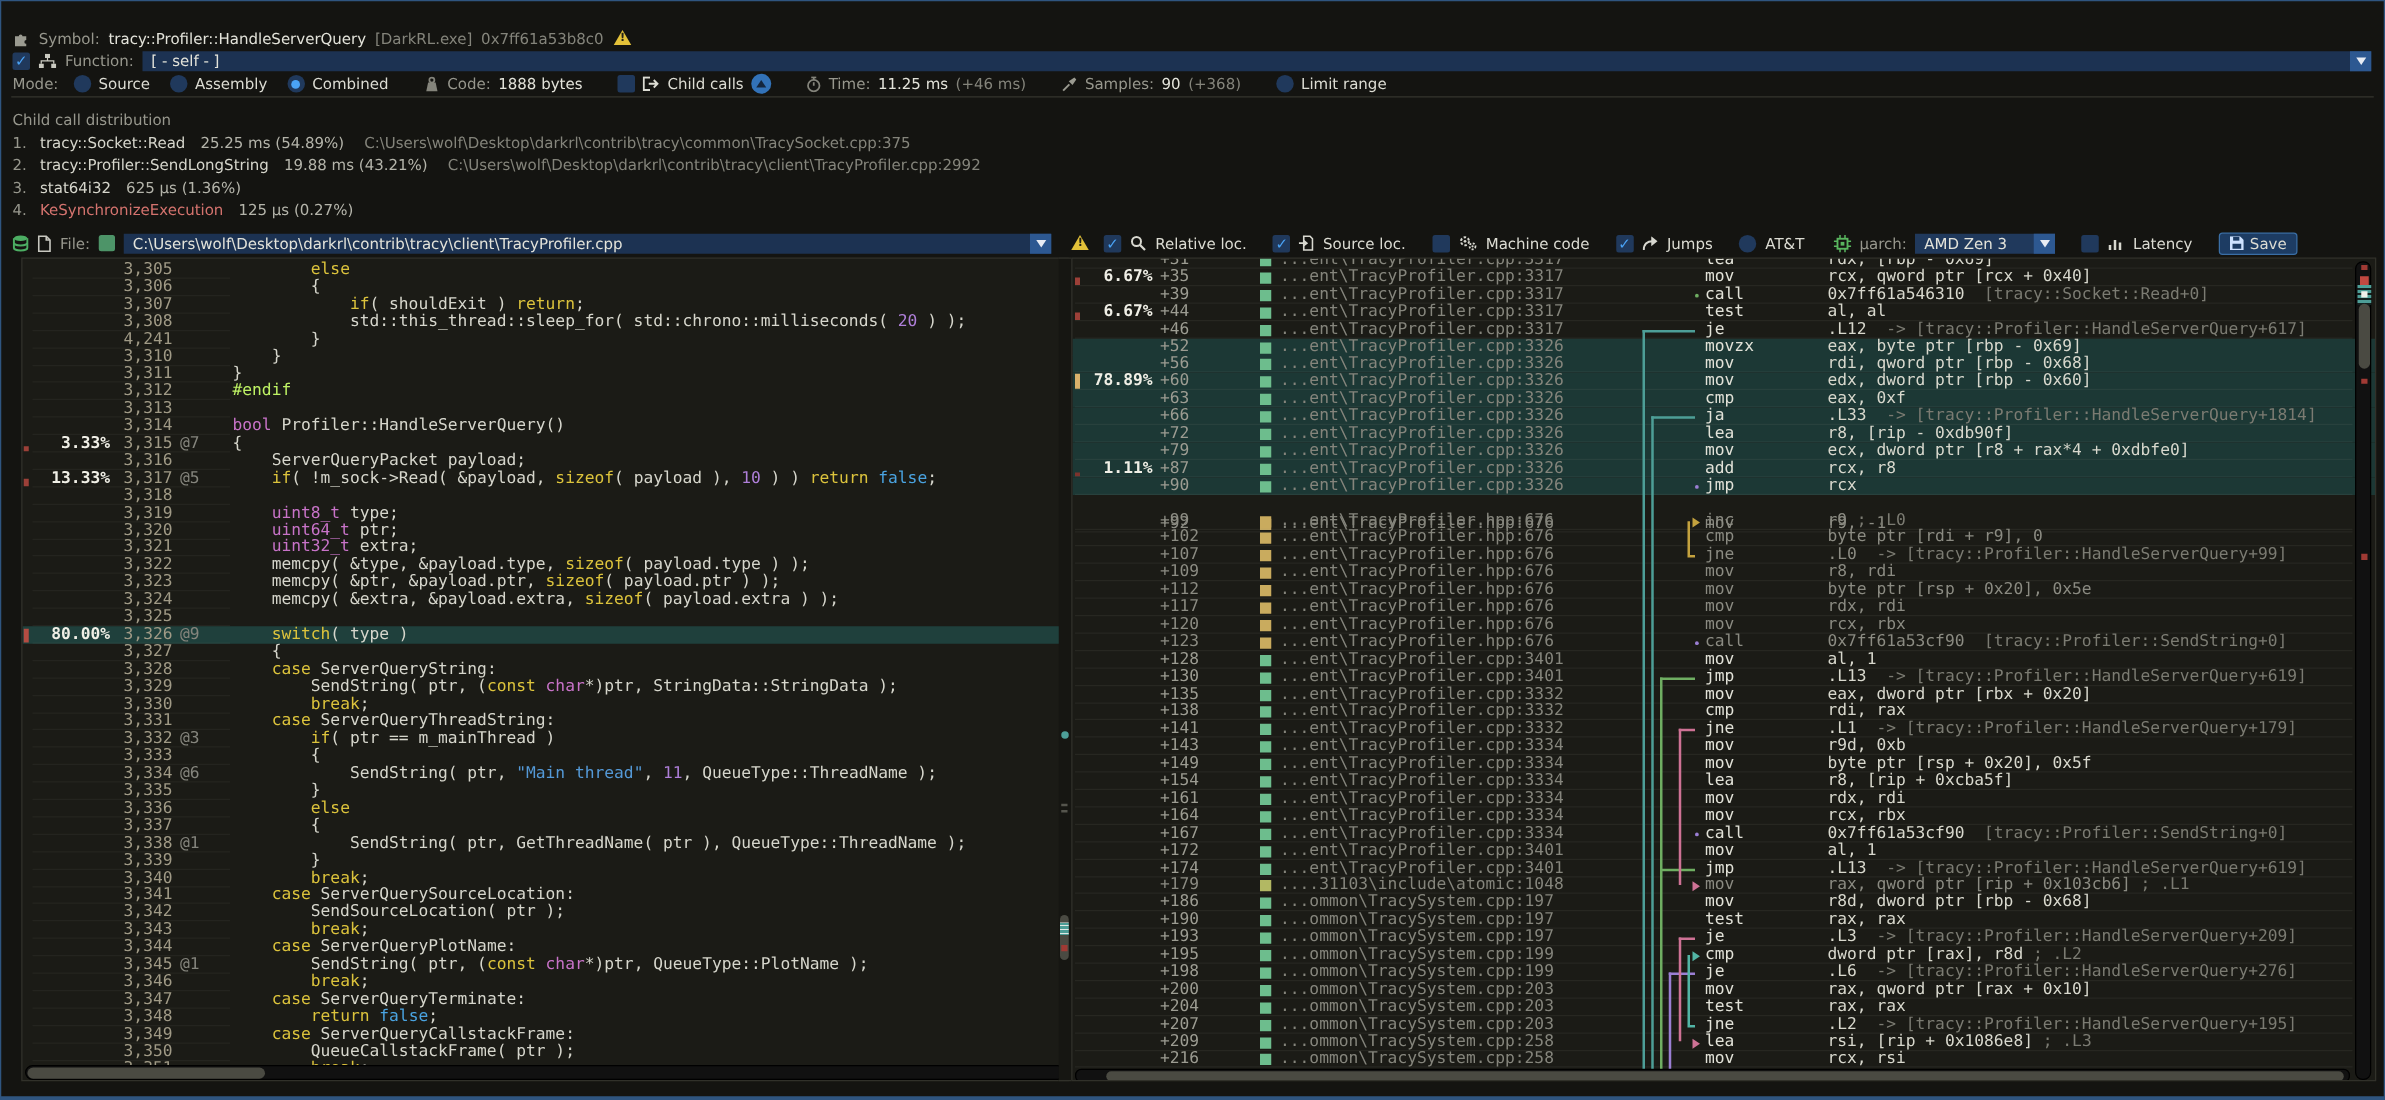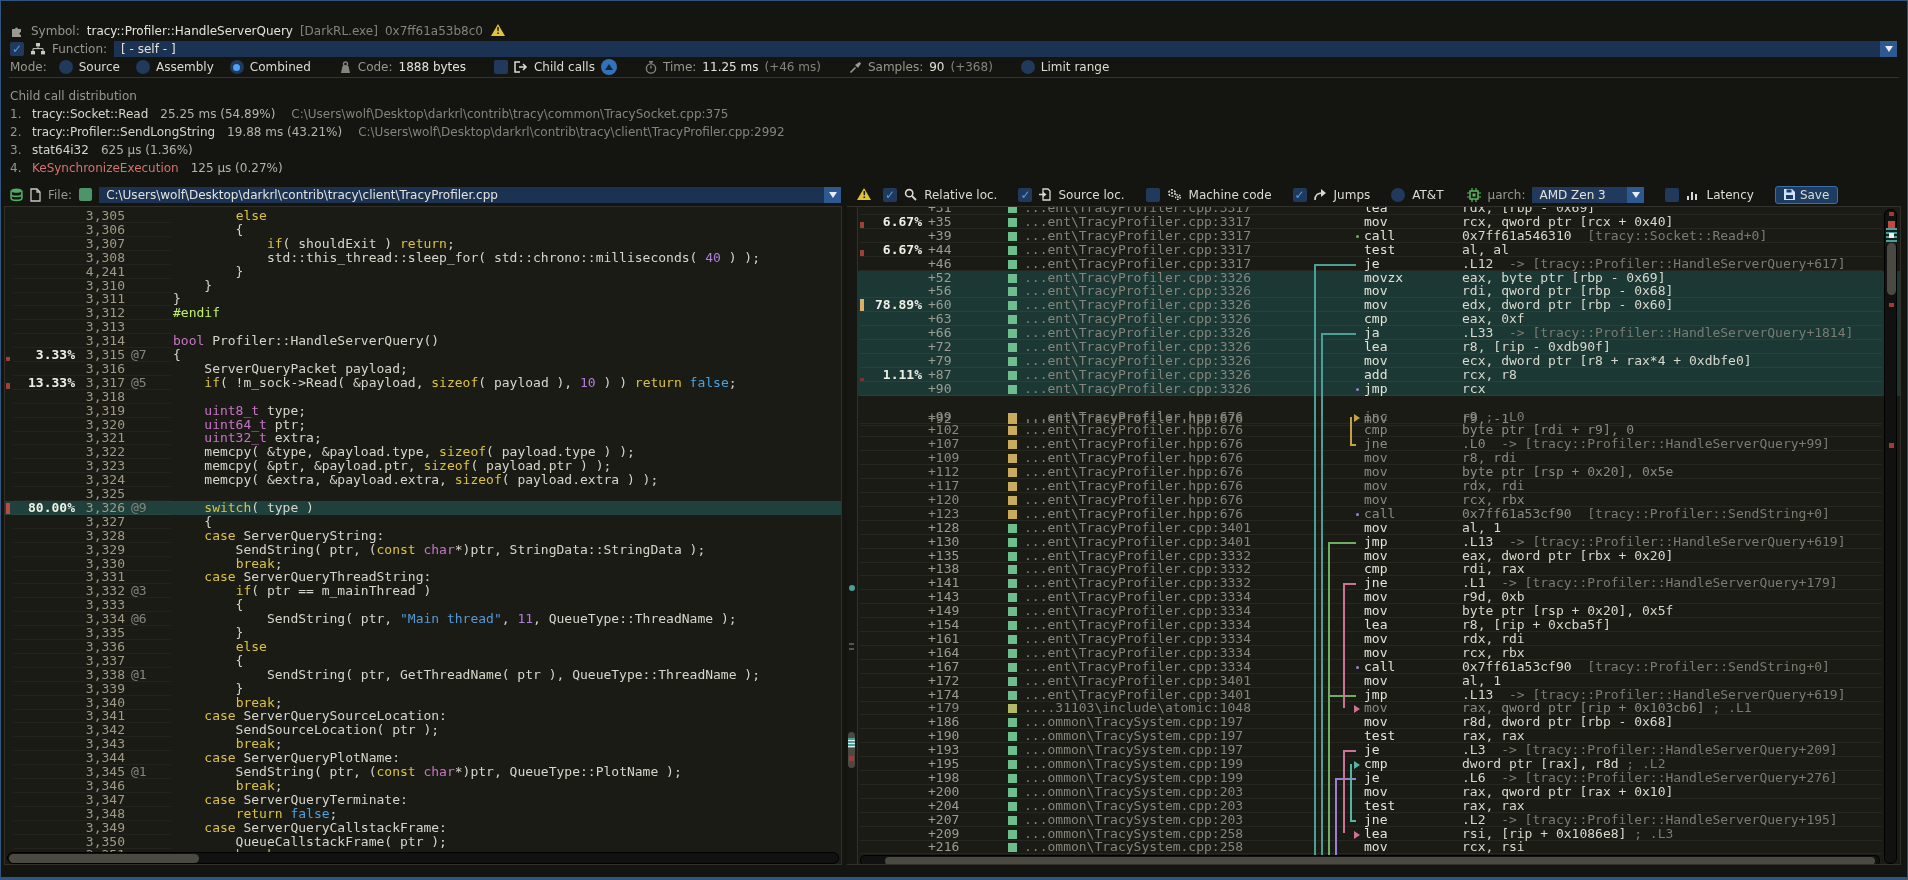--- a/index.html
+++ b/index.html
@@ -271,26 +271,26 @@
         <svg width="11" height="11" viewBox="0 0 11 11">
             <path d="M0 0h8l3 3v8H0z" fill="#cfe3ff"></path>
             <rect x="2" y="6" width="7" height="4" fill="#1d3c63"></rect>
             <rect x="2.5" y="0.5" width="5" height="3" fill="#1d3c63"></rect>
           </svg>
       </span>
       <span>Save</span>
     </span>
   </div>
 
-  <div class="pane mono" style="left:3px;width:838px;padding-left:22px;">
+  <div class="pane mono" style="left:16px;width:838px;padding-left:22px;">
     <div style="position:absolute;left:0;top:2px;width:100%;height:100%;">
         <div class="src-row" style="top: 0px;"><div class="gln">3,305</div><div class="gcode"><span class="tok-pl">        </span><span class="tok-kw">else</span></div></div>
         <div class="src-row" style="top: 13.9px;"><div class="gln">3,306</div><div class="gcode"><span class="tok-pl">        {</span></div></div>
         <div class="src-row" style="top: 27.8px;"><div class="gln">3,307</div><div class="gcode"><span class="tok-pl">            </span><span class="tok-kw">if</span><span class="tok-pl">( shouldExit ) </span><span class="tok-kw">return</span><span class="tok-pl">;</span></div></div>
-        <div class="src-row" style="top: 41.7px;"><div class="gln">3,308</div><div class="gcode"><span class="tok-pl">            std::this_thread::sleep_for( std::chrono::milliseconds( </span><span class="tok-nm">40</span><span class="tok-pl"> ) );</span></div></div>
+        <div class="src-row" style="top: 41.7px;"><div class="gln">3,308</div><div class="gcode"><span class="tok-pl">            std::this_thread::sleep_for( std::chrono::milliseconds( </span><span class="tok-nm">20</span><span class="tok-pl"> ) );</span></div></div>
         <div class="src-row" style="top: 55.6px;"><div class="gln">4,241</div><div class="gcode"><span class="tok-pl">        }</span></div></div>
         <div class="src-row" style="top: 69.5px;"><div class="gln">3,310</div><div class="gcode"><span class="tok-pl">    }</span></div></div>
         <div class="src-row" style="top: 83.4px;"><div class="gln">3,311</div><div class="gcode"><span class="tok-pl">}</span></div></div>
         <div class="src-row" style="top: 97.3px;"><div class="gln">3,312</div><div class="gcode"><span class="tok-pp">#endif</span></div></div>
         <div class="src-row" style="top: 111.2px;"><div class="gln">3,313</div><div class="gcode"></div></div>
         <div class="src-row" style="top: 125.1px;"><div class="gln">3,314</div><div class="gcode"><span class="tok-ty">bool</span><span class="tok-pl"> Profiler::HandleServerQuery()</span></div></div>
         <div class="src-row" style="top: 139px;"><div class="gbar" style="height: 4px; background: rgb(156, 64, 56);"></div><div class="gpct">3.33%</div><div class="gln">3,315</div><div class="ganno">@7</div><div class="gcode"><span class="tok-pl">{</span></div></div>
         <div class="src-row" style="top: 152.9px;"><div class="gln">3,316</div><div class="gcode"><span class="tok-pl">    ServerQueryPacket payload;</span></div></div>
         <div class="src-row" style="top: 166.8px;"><div class="gbar" style="height: 6px; background: rgb(156, 64, 56);"></div><div class="gpct">13.33%</div><div class="gln">3,317</div><div class="ganno">@5</div><div class="gcode"><span class="tok-pl">    </span><span class="tok-kw">if</span><span class="tok-pl">( !m_sock-&gt;Read( &amp;payload, </span><span class="tok-kw">sizeof</span><span class="tok-pl">( payload ), </span><span class="tok-nm">10</span><span class="tok-pl"> ) ) </span><span class="tok-kw">return</span><span class="tok-pl"> </span><span class="tok-bl">false</span><span class="tok-pl">;</span></div></div>
         <div class="src-row" style="top: 180.7px;"><div class="gln">3,318</div><div class="gcode"></div></div>

